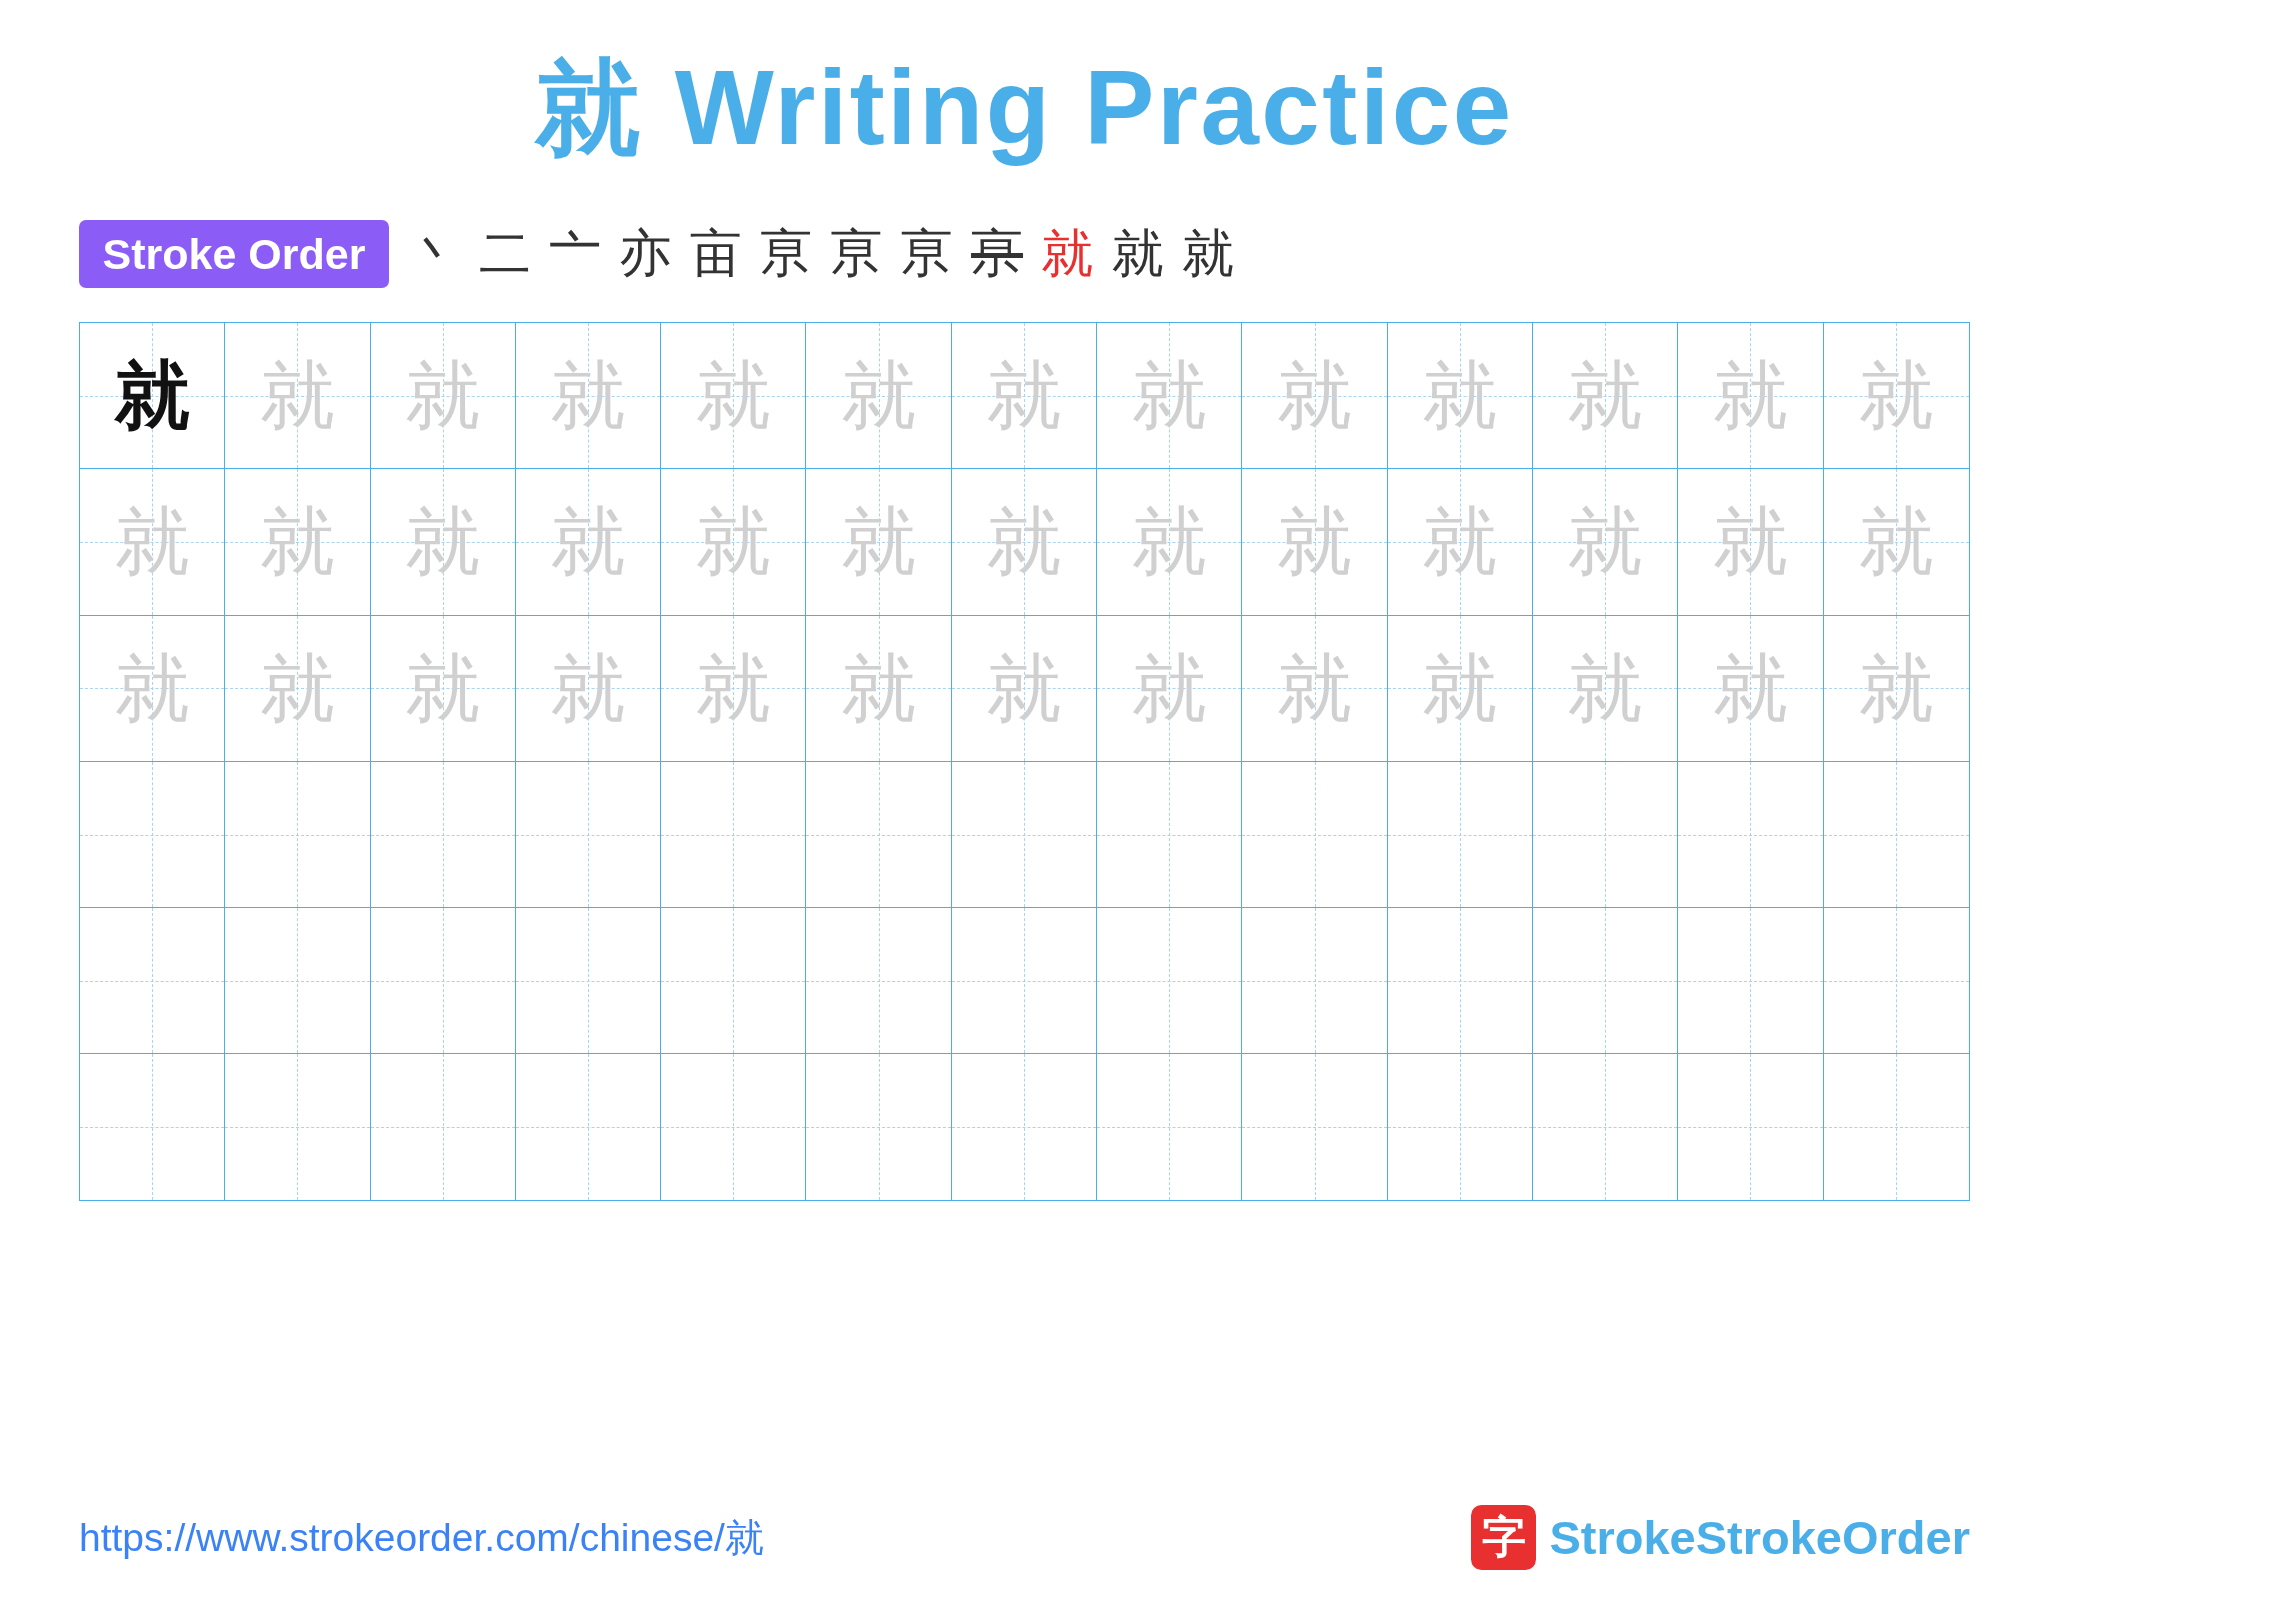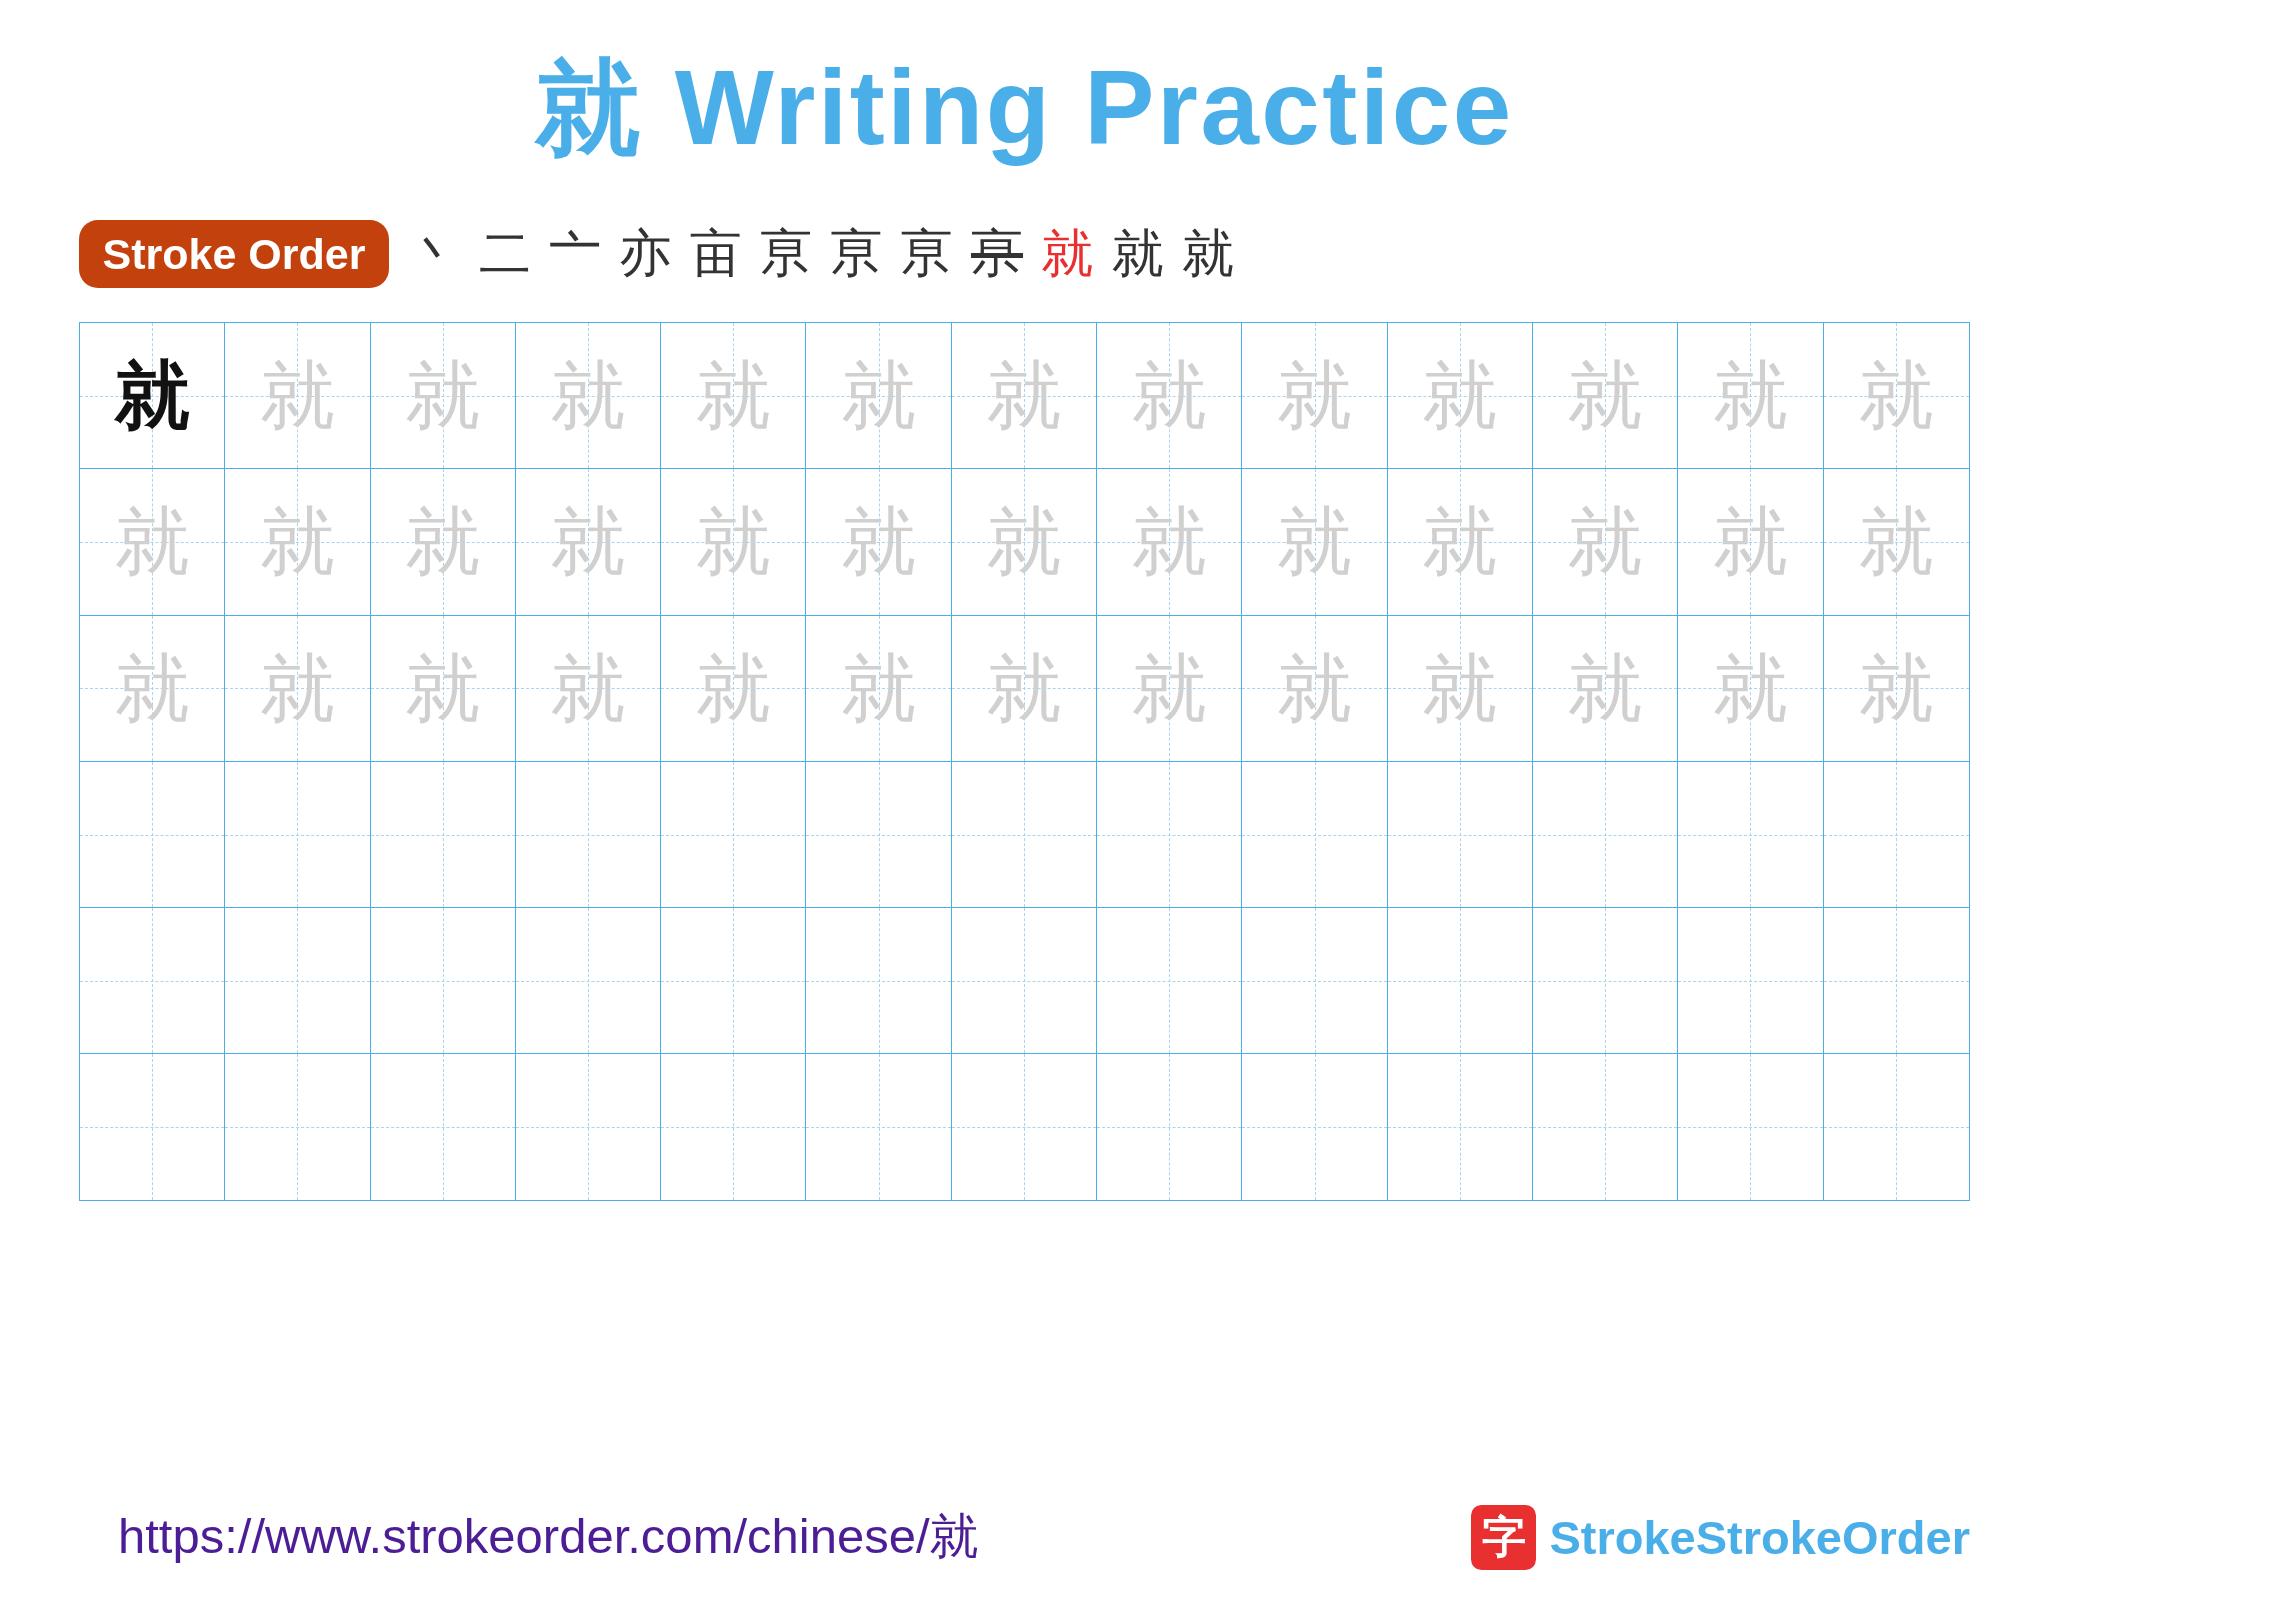--- a/index.html
+++ b/index.html
@@ -31,26 +31,26 @@
     }
 
     .stroke-order-row {
       display: flex;
       align-items: center;
       margin-bottom: 33px;
       gap: 19.6px;
     }
 
     .stroke-order-badge {
-      background: #c2410c;
+      background: #8b5cf6;
       color: white;
       font-size: 43px;
       font-weight: bold;
       padding: 9.2px 23.6px;
-      border-radius: 19px;
+      border-radius: 7px;
       font-family: Arial, sans-serif;
       white-space: nowrap;
       flex-shrink: 0;
     }
 
     .stroke-sequence {
       display: flex;
       align-items: center;
       gap: 18.3px;
       font-size: 52px;
@@ -138,24 +138,23 @@
       position: absolute;
       bottom: 52px;
       left: 79px;
       right: 79px;
       display: flex;
       align-items: center;
       justify-content: space-between;
     }
 
     .footer-url {
-      color: #4c1d95;
-      font-size: 49px;
+      color: #3b82f6;
+      font-size: 39px;
       font-family: Arial, sans-serif;
-      margin-left: 39px;
     }
 
     .footer-logo {
       display: flex;
       align-items: center;
       gap: 13px;
     }
 
     .footer-logo-icon {
       width: 65px;

